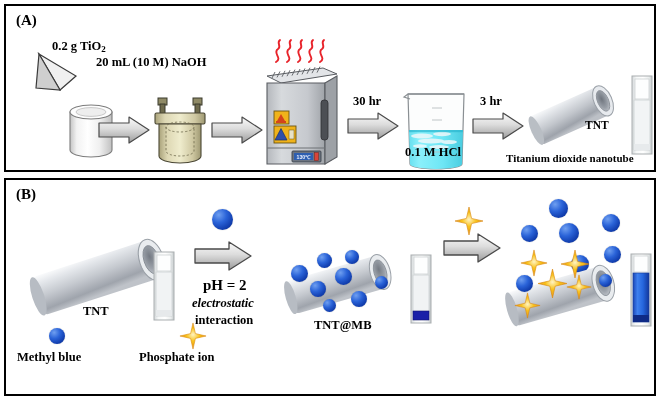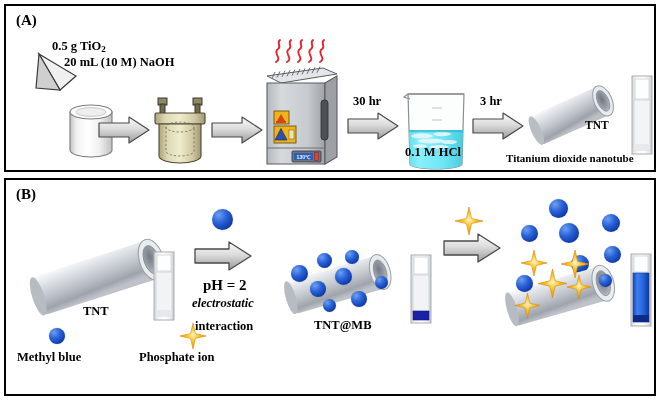--- a/index.html
+++ b/index.html
@@ -63,23 +63,23 @@
     <div class="panel-label" style="left:10px;top:6px;">(A)</div>
 
     <div class="abs" style="left:28px;top:40px;width:60px;height:52px;">
       <svg width="60" height="52" viewBox="0 0 60 52">
         <polygon points="5,8 42,30 26,44" fill="#f0f0f0" stroke="#3a3a3a" stroke-width="1.2"></polygon>
         <polygon points="5,8 26,44 2,42" fill="#cfcfcf" stroke="#3a3a3a" stroke-width="1.2"></polygon>
       </svg>
     </div>
 
     <div class="lbl" style="left:46px;top:33px;font-size:12.5px;">
-      <span>0.5 g TiO</span><sub>2</sub>
-    </div>
-    <div class="lbl" style="left:30px;top:49px;font-size:12.5px;padding-left:28px;">20 mL (10 M) NaOH</div>
+      <span>0.2 g TiO</span><sub>2</sub>
+    </div>
+    <div class="lbl" style="left:62px;top:49px;font-size:12.5px;padding-left:28px;">20 mL (10 M) NaOH</div>
 
     <div class="abs" style="left:58px;top:96px;width:54px;height:58px;">
       <svg width="54" height="58" viewBox="0 0 54 58">
         <defs>
           <linearGradient id="cylG" x1="0" y1="0" x2="1" y2="0">
             <stop offset="0%" stop-color="#c4c4c4"></stop>
             <stop offset="16%" stop-color="#f2f2f2"></stop>
             <stop offset="42%" stop-color="#ffffff"></stop>
             <stop offset="70%" stop-color="#f0f0f0"></stop>
             <stop offset="100%" stop-color="#c0c0c0"></stop>
@@ -344,21 +344,21 @@
     <div class="sphere" style="left:206px;top:29px;width:21px;height:21px;"></div>
 
     <div class="arrow" style="left:188px;top:61px;">
       <svg width="58" height="30" viewBox="0 0 58 30">
         <polygon points="1,8 35,8 35,1 57,15 35,29 35,22 1,22" fill="url(#arrG)" stroke="#4a4a4a" stroke-width="1.3" stroke-linejoin="round"></polygon>
       </svg>
     </div>
 
     <div class="lbl" style="left:197px;top:97px;font-size:15px;">pH = 2</div>
     <div class="lbl" style="left:186px;top:116px;font-size:12.5px;font-style:italic;">electrostatic</div>
-    <div class="lbl" style="left:189px;top:133px;font-size:12.5px;margin-top:6px;">interaction</div>
+    <div class="lbl" style="left:189px;top:133px;font-size:12.5px;">interaction</div>
 
     <div class="tube" style="left:276px;top:68px;">
       <svg width="120" height="72" viewBox="0 0 120 72">
         <g transform="rotate(-16 60 36)">
           <rect x="6" y="18" width="96" height="34" rx="5" fill="url(#tubeG2)"></rect>
           <ellipse cx="100" cy="35" rx="10" ry="18" fill="#e9ecef" stroke="#9aa0a7" stroke-width="1"></ellipse>
           <ellipse cx="100" cy="35" rx="6.2" ry="12.4" fill="url(#boreG2)" stroke="#888e96" stroke-width=".8"></ellipse>
           <ellipse cx="7" cy="35" rx="5" ry="17" fill="#b7bcc3"></ellipse>
         </g>
       </svg>

